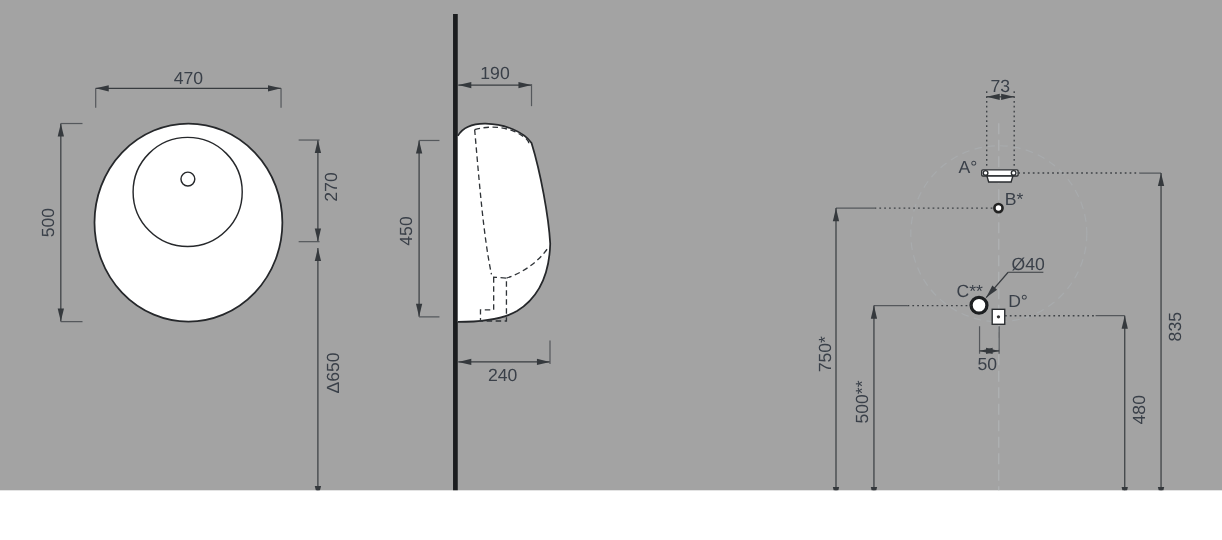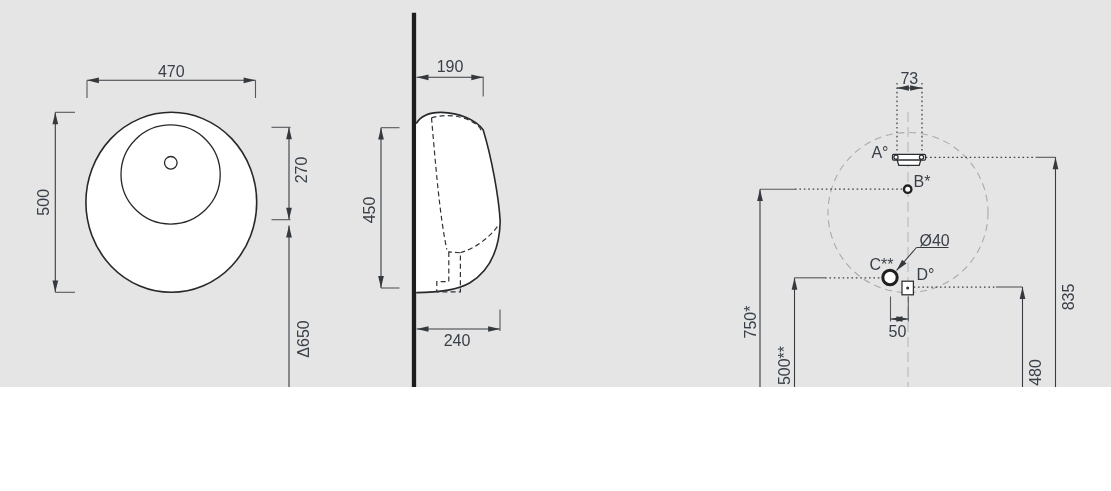--- a/index.html
+++ b/index.html
@@ -1,16 +1,16 @@
 <!DOCTYPE html>
 <html><head>
 <meta charset="utf-8">
 <style>
   html,body{margin:0;padding:0;background:#fff;}
-  #canvas{position:relative;width:1111px;height:387px;background:#e5e5e5;overflow:hidden;}
+  #canvas{position:relative;width:1111px;height:446px;background:#a3a3a3;overflow:hidden;}
   svg{display:block;}
   .t{font-family:"Liberation Sans",sans-serif;font-size:16px;fill:#3a4049;}
   .ln{stroke:#383c40;stroke-width:1.1;fill:none;}
   .ext{stroke:#55585c;stroke-width:1.1;fill:none;}
   .dot{stroke:#3f4347;stroke-width:1.25;fill:none;stroke-dasharray:1.6 2.8;}
   .dsh{stroke:#303438;stroke-width:1.2;fill:none;stroke-dasharray:5 3.2;}
   .gdsh{stroke:#a8abad;stroke-width:1.1;fill:none;stroke-dasharray:7 4.8;}
   .cl{stroke:#b1b4b6;stroke-width:1;fill:none;stroke-dasharray:10 5;}
   .sol{stroke:#26282b;stroke-width:1.6;fill:#fff;}
   .sol2{stroke:#26282b;stroke-width:1.3;fill:#fff;}

